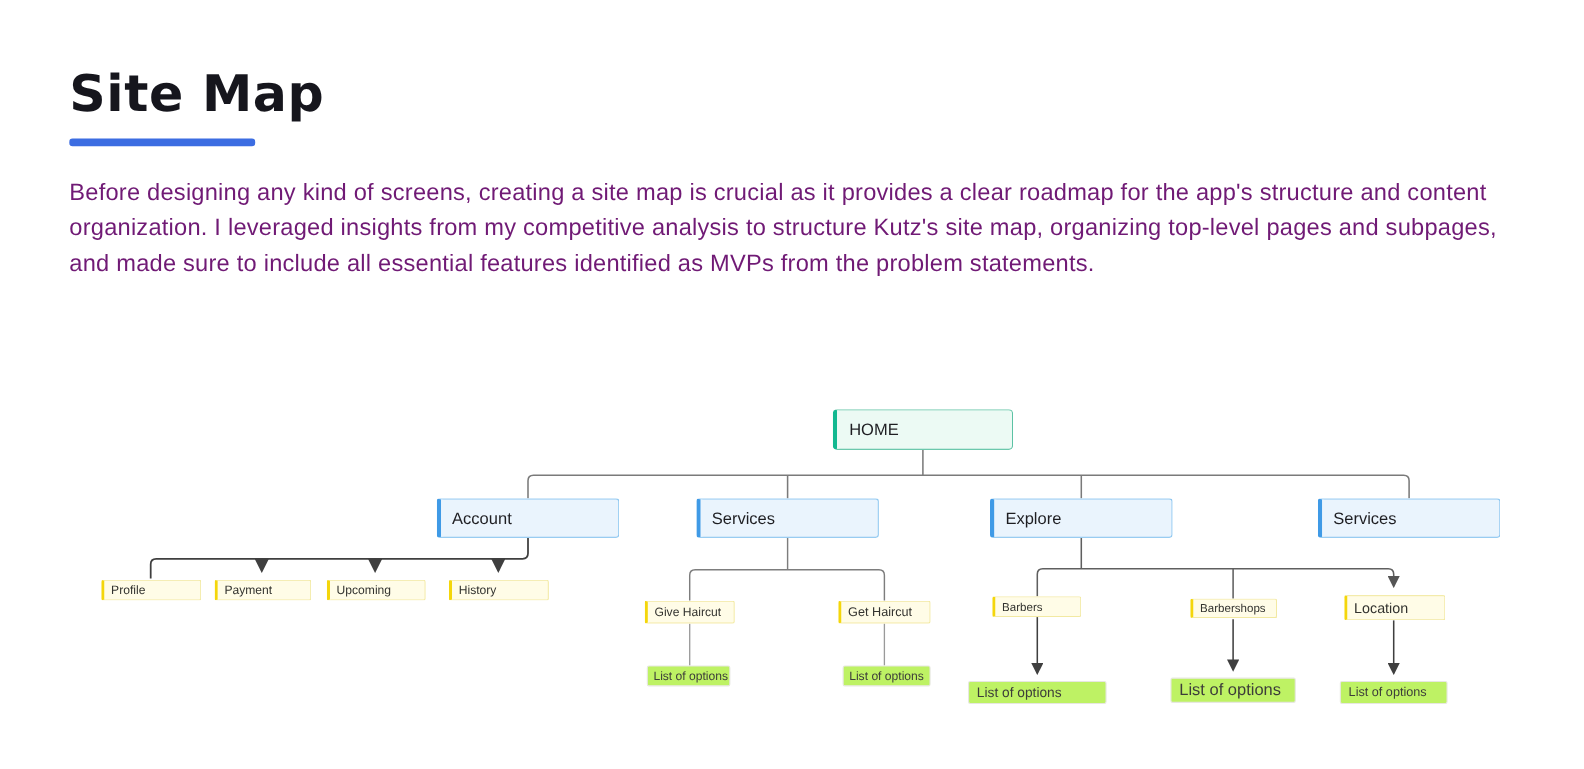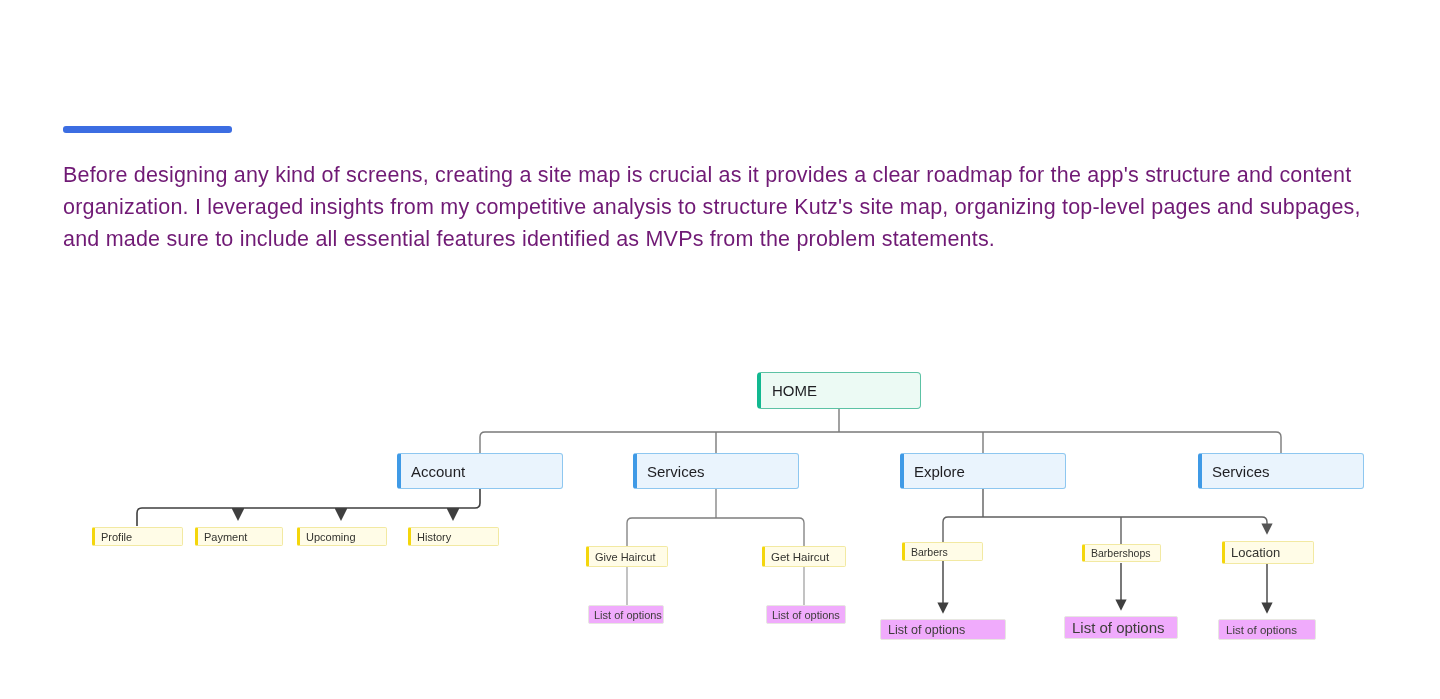--- a/index.html
+++ b/index.html
@@ -74,34 +74,35 @@
   .node-yellow {
     background: #fffce7;
     border: 1px solid #f2e9a2;
     border-left: 3px solid #f4d60b;
     border-radius: 2px;
     font-size: 11px;
     padding-left: 6px;
     color: #33332f;
   }
   .node-plain {
-    background: #f0abfc;
+    background: #bef264;
     border: 1px solid #e7e7e1;
     border-radius: 2px;
     font-size: 11px;
     padding-left: 5px;
     color: #3d3d3a;
   }
   svg.wires { position: absolute; left: 0; top: 0; }
 </style>
 </head>
 <body>
 
 <div class="page">
 
+  <h1 class="page-title">Site Map</h1>
   <div class="title-underline"></div>
 
   <p class="page-desc">Before designing any kind of screens, creating a site map is crucial as it provides a clear roadmap for the app's structure and content organization.  I leveraged insights from my competitive analysis to structure Kutz's site map, organizing top-level pages and subpages, and made sure to include all essential features identified as MVPs from the problem statements.</p>
 
   <div class="diagram">
 
     <svg class="wires" width="1440" height="699" viewBox="0 0 1440 699">
       <defs>
         <marker id="arrDark" viewBox="0 0 10 10" refX="8.5" refY="5" markerWidth="8" markerHeight="8" orient="auto">
           <path d="M0,0 L10,5 L0,10 Z" fill="#3f3f3f"></path>

